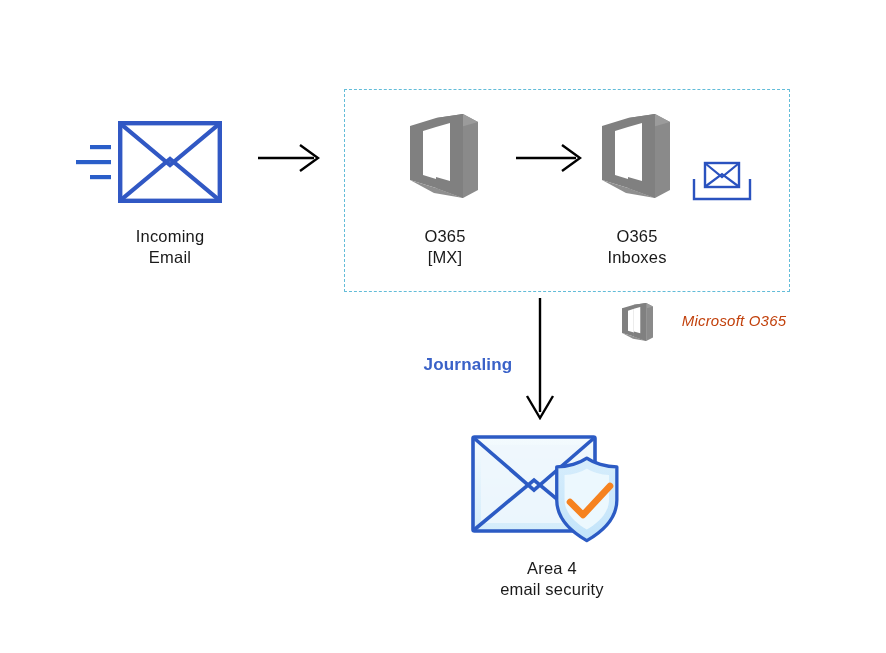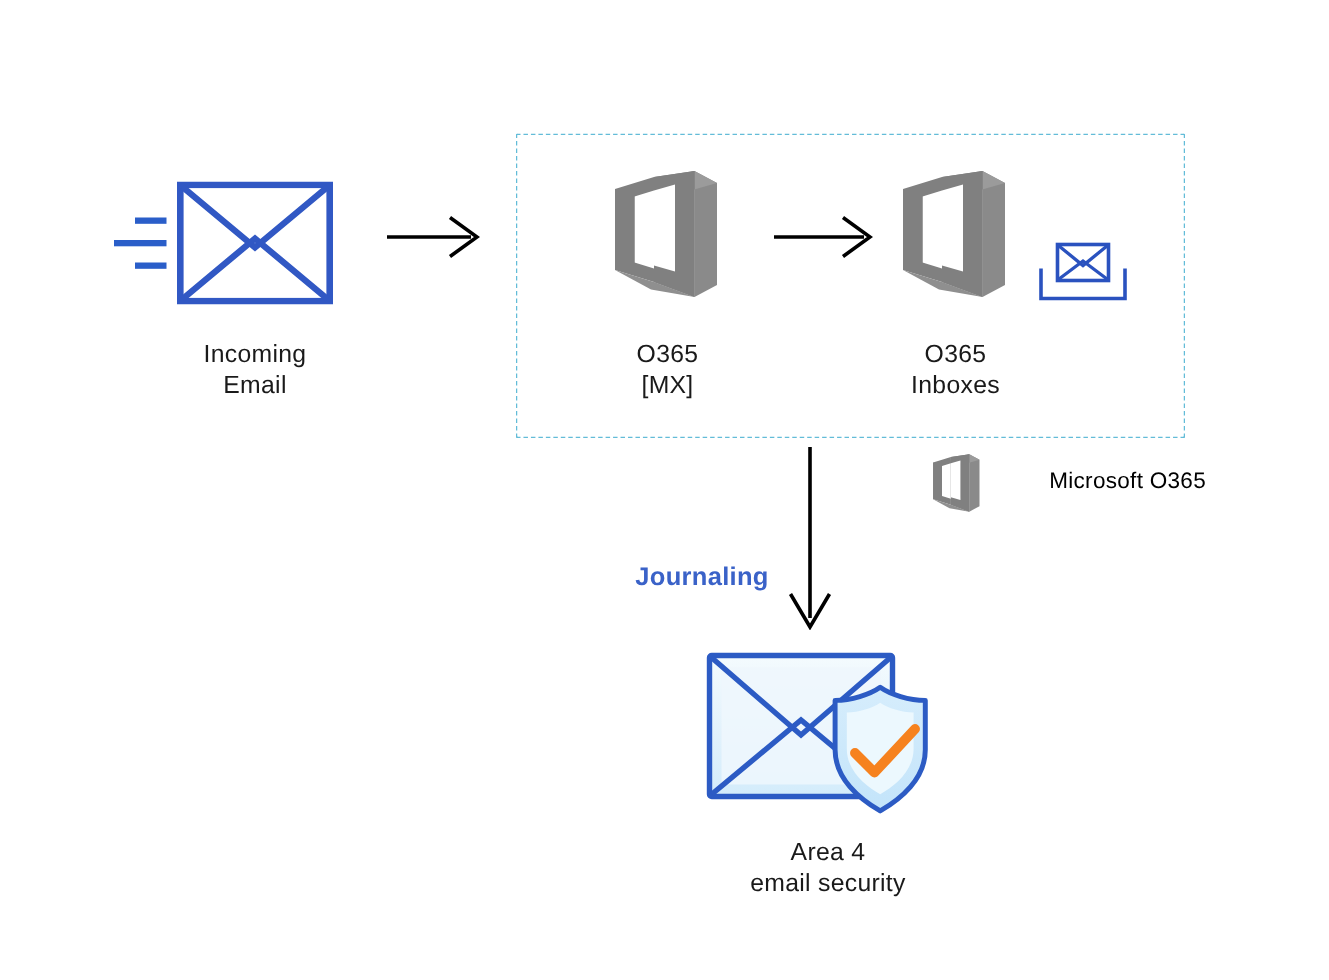--- a/index.html
+++ b/index.html
@@ -82,31 +82,31 @@
   #journaling-label {
     left: 398px;
     top: 354px;
     width: 140px;
     text-align: center;
     color: #3a62c8;
     font-size: 17px;
     font-weight: bold;
     letter-spacing: 0.2px;
     line-height: 22px;
-    margin-top: 20px;
   }
 
   #ms-o365-legend-label {
     left: 664px;
     top: 311px;
     width: 140px;
-    text-align: right;
+    text-align: center;
     font-size: 15px;
-    color: #000000;
+    color: #c2410c;
     line-height: 20px;
+    font-style: italic;
   }
 </style>
 </head>
 <body>
 
 <div id="canvas">
 
   <div class="abs" id="o365-group-box"></div>
 
   <div class="abs" id="incoming-speed-lines">

